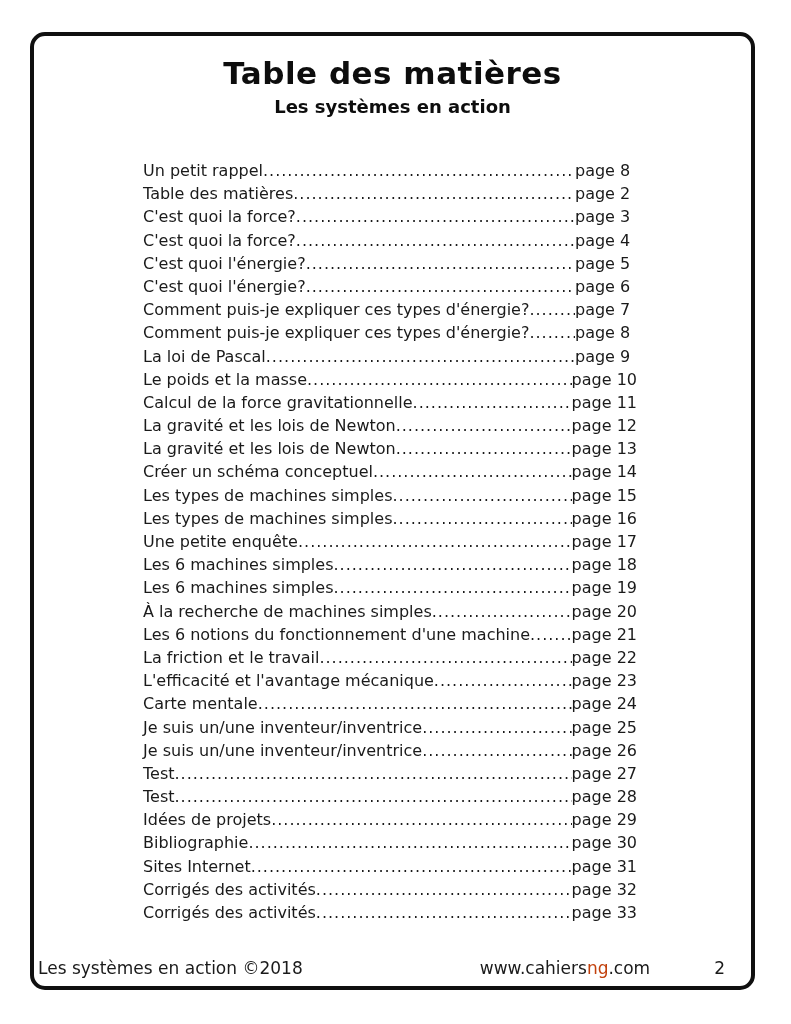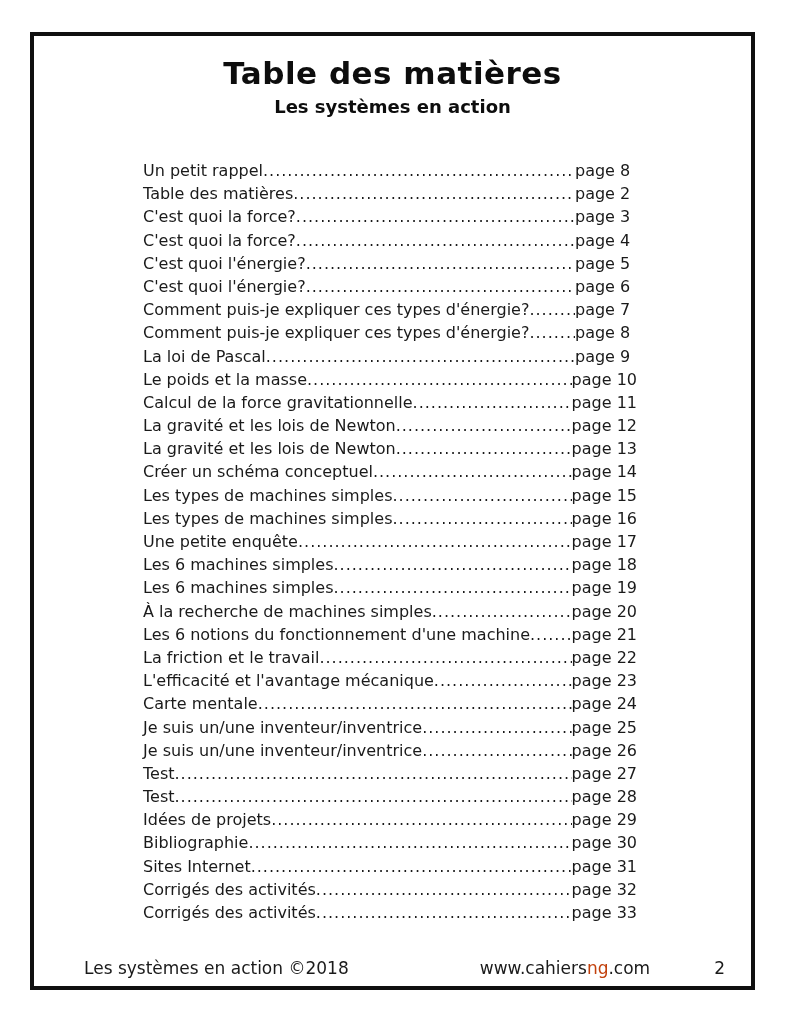--- a/index.html
+++ b/index.html
@@ -73,40 +73,39 @@
   .doc-footer {
     position: absolute;
     left: 4px;
     right: 4px;
     bottom: 8px;
     display: flex;
     align-items: baseline;
     font-size: 17px;
   }
   .footer-left {
-    margin-left: 46px;
   }
   .footer-url {
     margin-left: auto;
     margin-right: 64px;
     text-decoration: none;
     color: #1a1a1a;
     cursor: pointer;
   }
   .footer-url .url-hl {
     color: #2222cc;
   }
   .footer-pagenum {
     margin-right: 22px;
   }
 </style>
 </head>
 <body style="color: rgb(26, 26, 26);">
 
-<div class="page-frame" style="border-color: rgb(16, 16, 16);">
+<div class="page-frame" style="border-color: rgb(16, 16, 16); border-radius: 15px;">
 
   <div class="doc-header">
     <div class="doc-title">Table des matières</div>
     <div class="doc-subtitle">Les systèmes en action</div>
   </div>
 
   <div class="toc-list">
       <div class="toc-row">
         <span class="toc-label">Un petit rappel</span>
         <span class="toc-leader">........................................................................................................................................................................................................</span>

